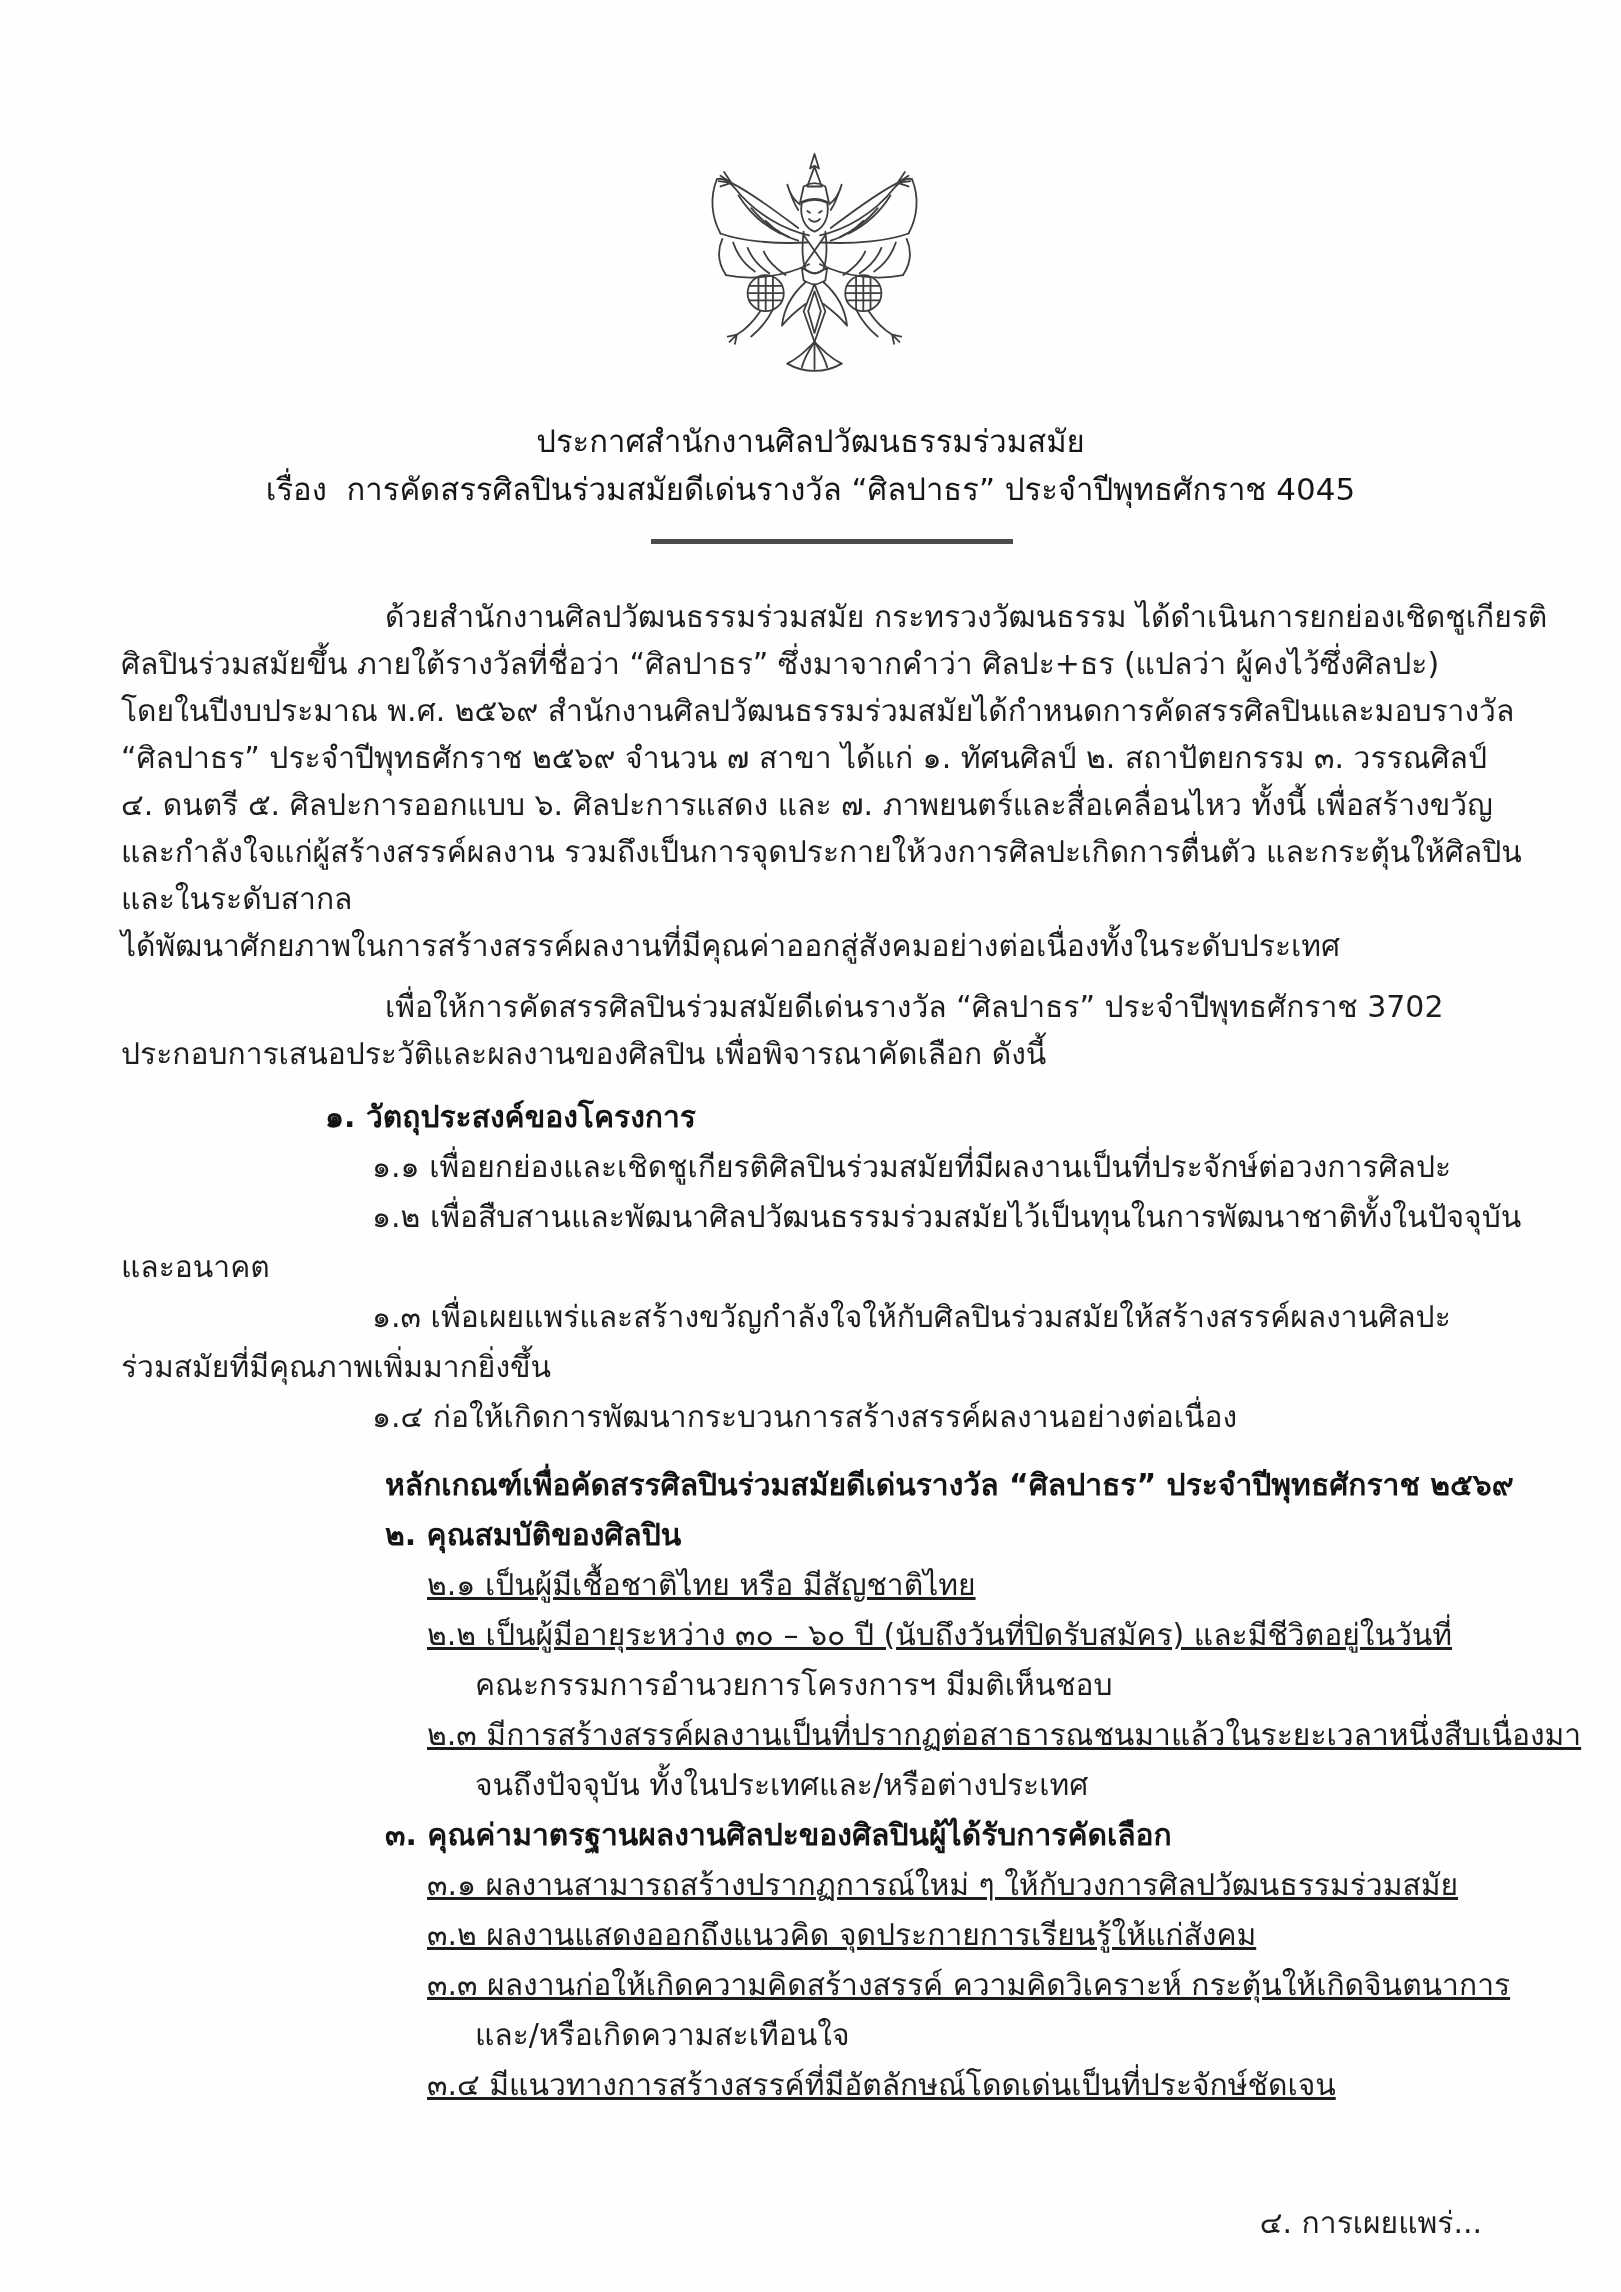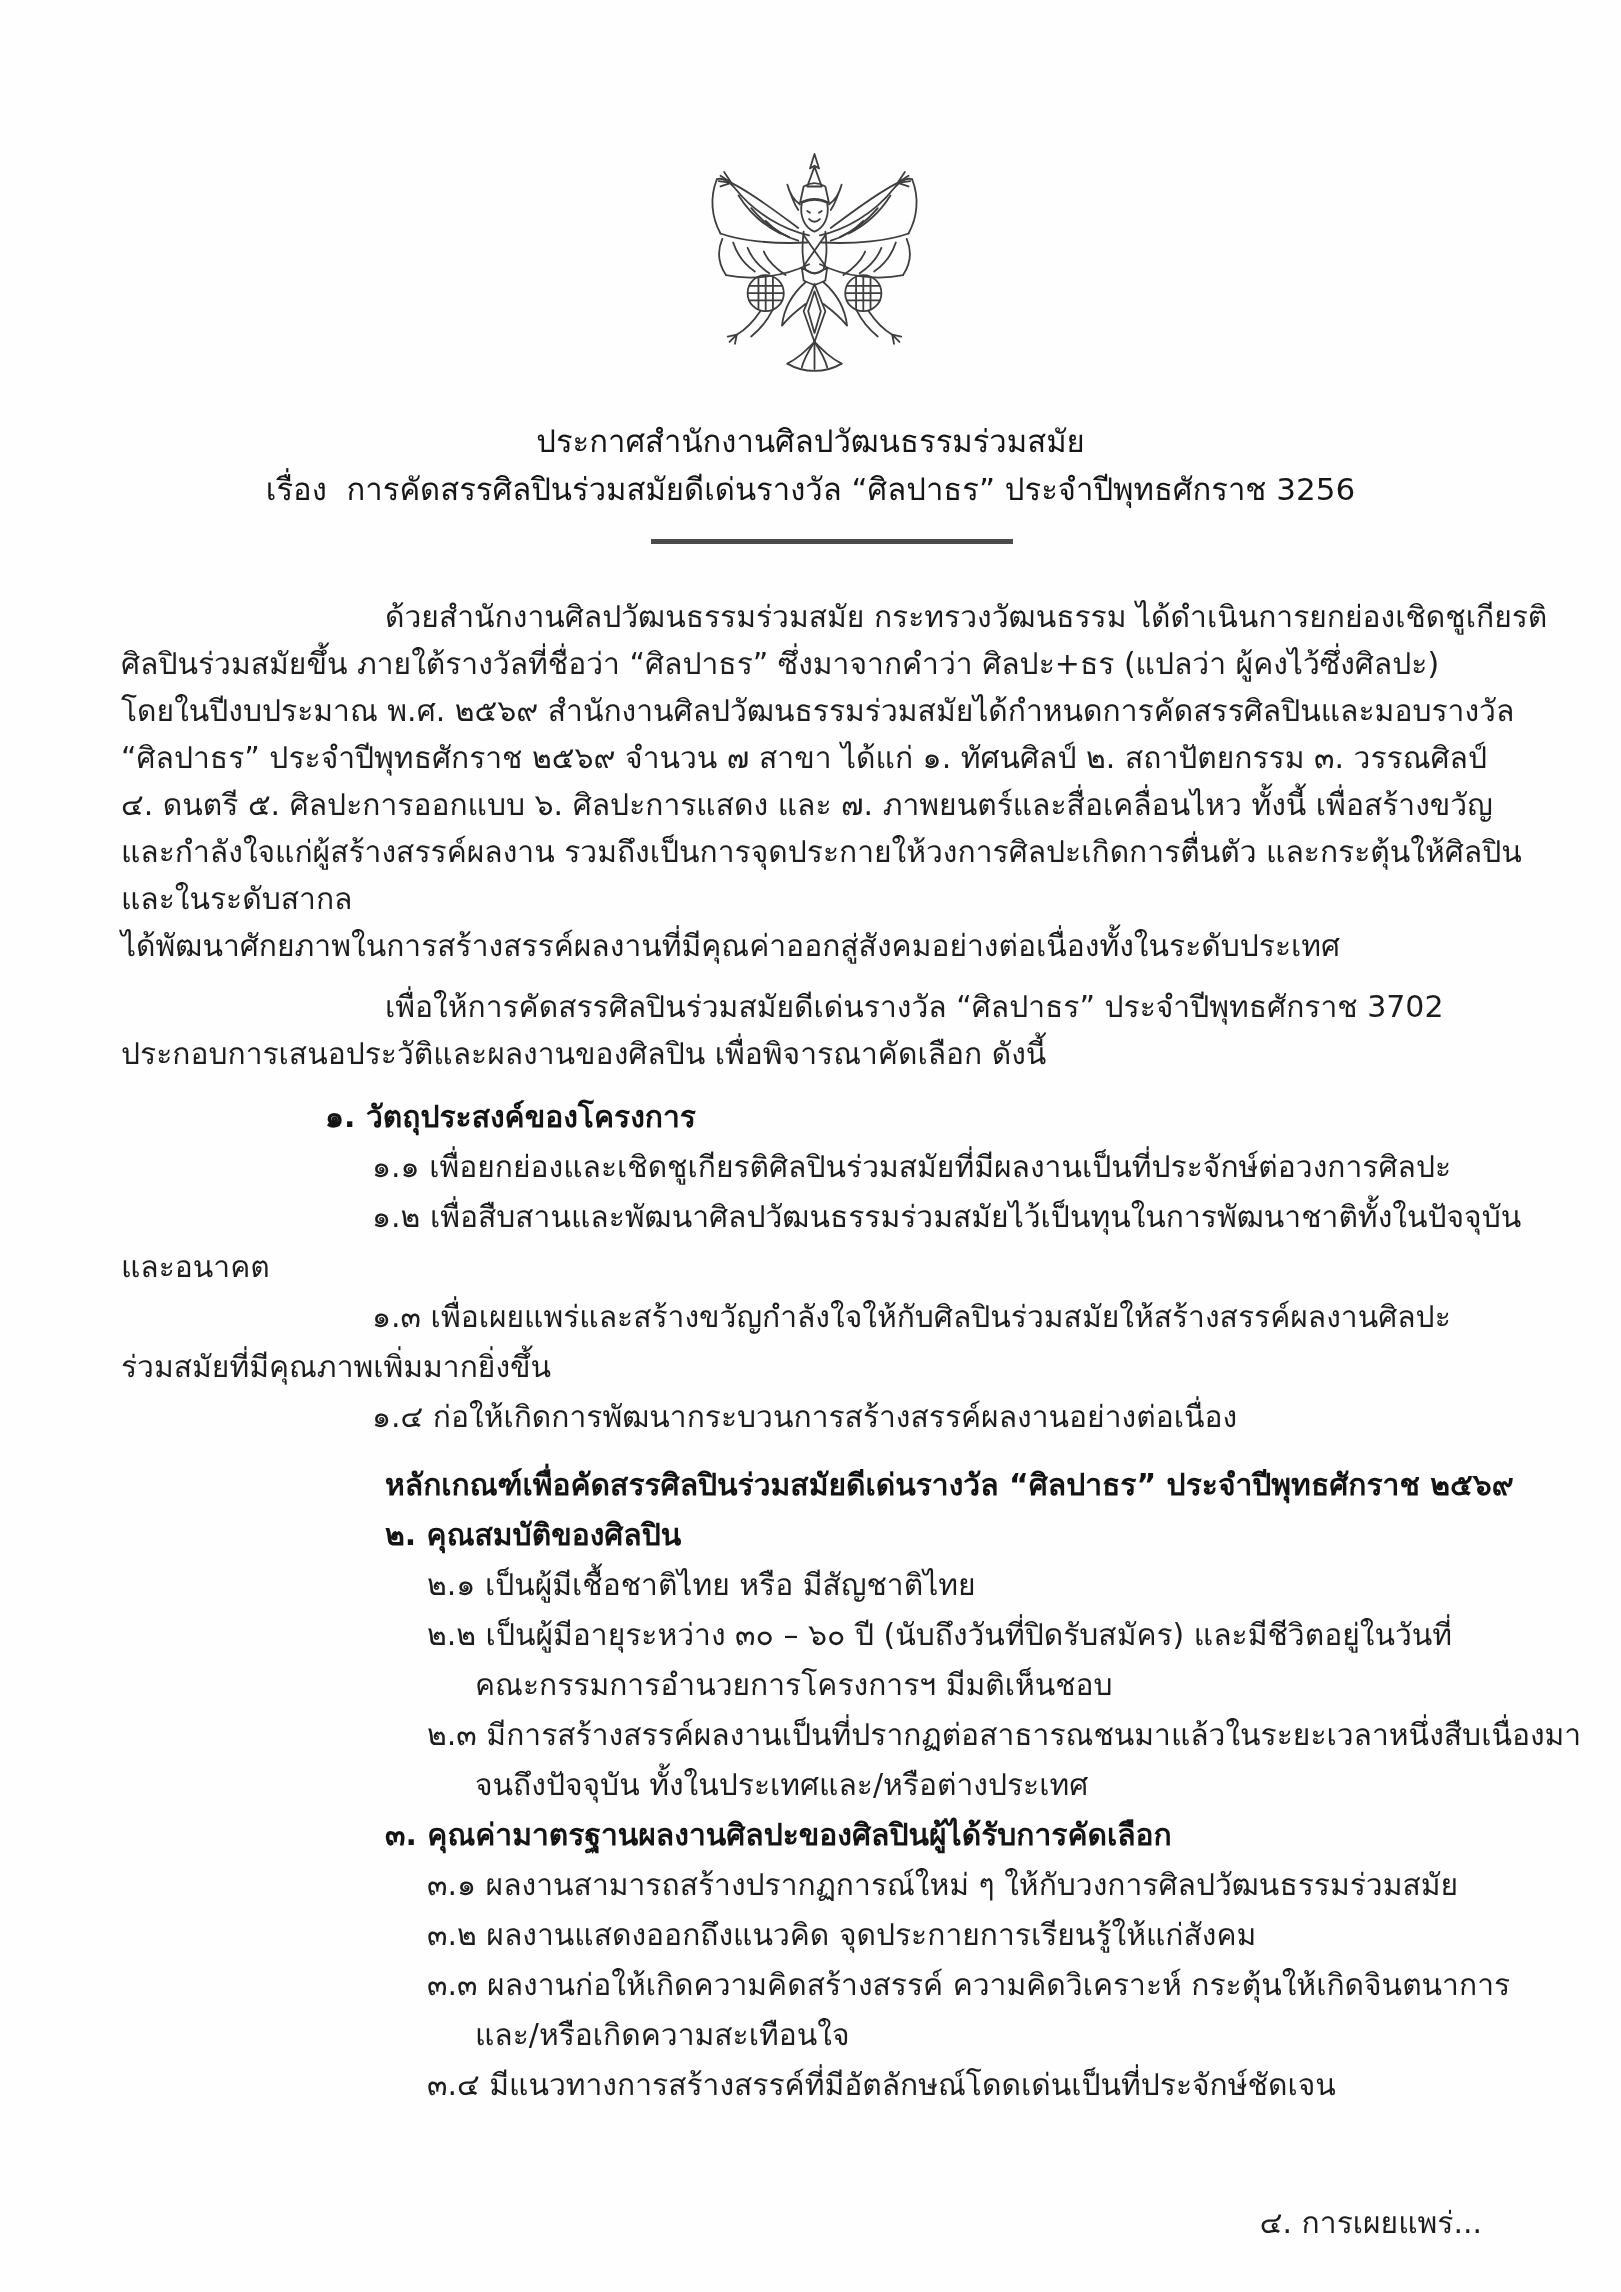--- a/index.html
+++ b/index.html
@@ -13,21 +13,21 @@
   .title-block{position:absolute;top:417px;left:0;width:100%;text-align:center;}
   .title-line{font-size:31px;line-height:48px;white-space:pre;color:#161616;}
   .rule{position:absolute;top:539px;left:651px;width:362px;height:4.5px;background:#4b4b4b;}
   .content{position:absolute;top:593px;left:121px;width:1397px;font-size:30px;}
   .line{display:block;line-height:47px;height:47px;white-space:nowrap;}
   .line.tall{line-height:50px;height:50px;}
   .bold{font-weight:bold;color:#141414;}
   .ind-228{padding-left:204px;}
   .ind-280{padding-left:251px;}
   .ind-295{padding-left:264px;}
-  .ind-342{padding-left:306px;}
+  .ind-342{padding-left:306px;text-decoration:underline;}
   .ind-395{padding-left:354px;}
   .gap-sm{margin-top:14.3px;}
   .gap-md{margin-top:18px;}
   .catchword{position:absolute;top:2199px;right:139px;font-size:30px;color:#1d1d1d;}
 </style>
 </head>
 <body>
 
 <div class="page">
 
@@ -77,21 +77,21 @@
       <path d="M130,214 C140,224 148,232 160,238"></path>
       <path d="M130,214 L130,244"></path>
       <path d="M130,214 C122,226 118,234 116,242"></path>
       <path d="M130,214 C138,226 142,234 144,242"></path>
       <path d="M100,238 C110,244 120,246 130,246 C140,246 150,244 160,238"></path>
     </svg>
   </div>
 
   <div class="title-block">
     <div class="title-line">ประกาศสำนักงานศิลปวัฒนธรรมร่วมสมัย</div>
-    <div class="title-line">เรื่อง  การคัดสรรศิลปินร่วมสมัยดีเด่นรางวัล “ศิลปาธร” ประจำปีพุทธศักราช 3256</div>
+    <div class="title-line">เรื่อง  การคัดสรรศิลปินร่วมสมัยดีเด่นรางวัล “ศิลปาธร” ประจำปีพุทธศักราช 4045</div>
   </div>
 
   <div class="rule"></div>
 
   <div class="content" id="doc-body">
       <div class="line ind-295">ด้วยสำนักงานศิลปวัฒนธรรมร่วมสมัย กระทรวงวัฒนธรรม ได้ดำเนินการยกย่องเชิดชูเกียรติ</div>
       <div class="line">ศิลปินร่วมสมัยขึ้น ภายใต้รางวัลที่ชื่อว่า “ศิลปาธร” ซึ่งมาจากคำว่า ศิลปะ+ธร (แปลว่า ผู้คงไว้ซึ่งศิลปะ)</div>
       <div class="line">โดยในปีงบประมาณ พ.ศ. ๒๕๖๙ สำนักงานศิลปวัฒนธรรมร่วมสมัยได้กำหนดการคัดสรรศิลปินและมอบรางวัล</div>
       <div class="line">“ศิลปาธร” ประจำปีพุทธศักราช ๒๕๖๙ จำนวน ๗ สาขา ได้แก่ ๑. ทัศนศิลป์ ๒. สถาปัตยกรรม ๓. วรรณศิลป์</div>
       <div class="line">๔. ดนตรี ๕. ศิลปะการออกแบบ ๖. ศิลปะการแสดง และ ๗. ภาพยนตร์และสื่อเคลื่อนไหว ทั้งนี้ เพื่อสร้างขวัญ</div>

